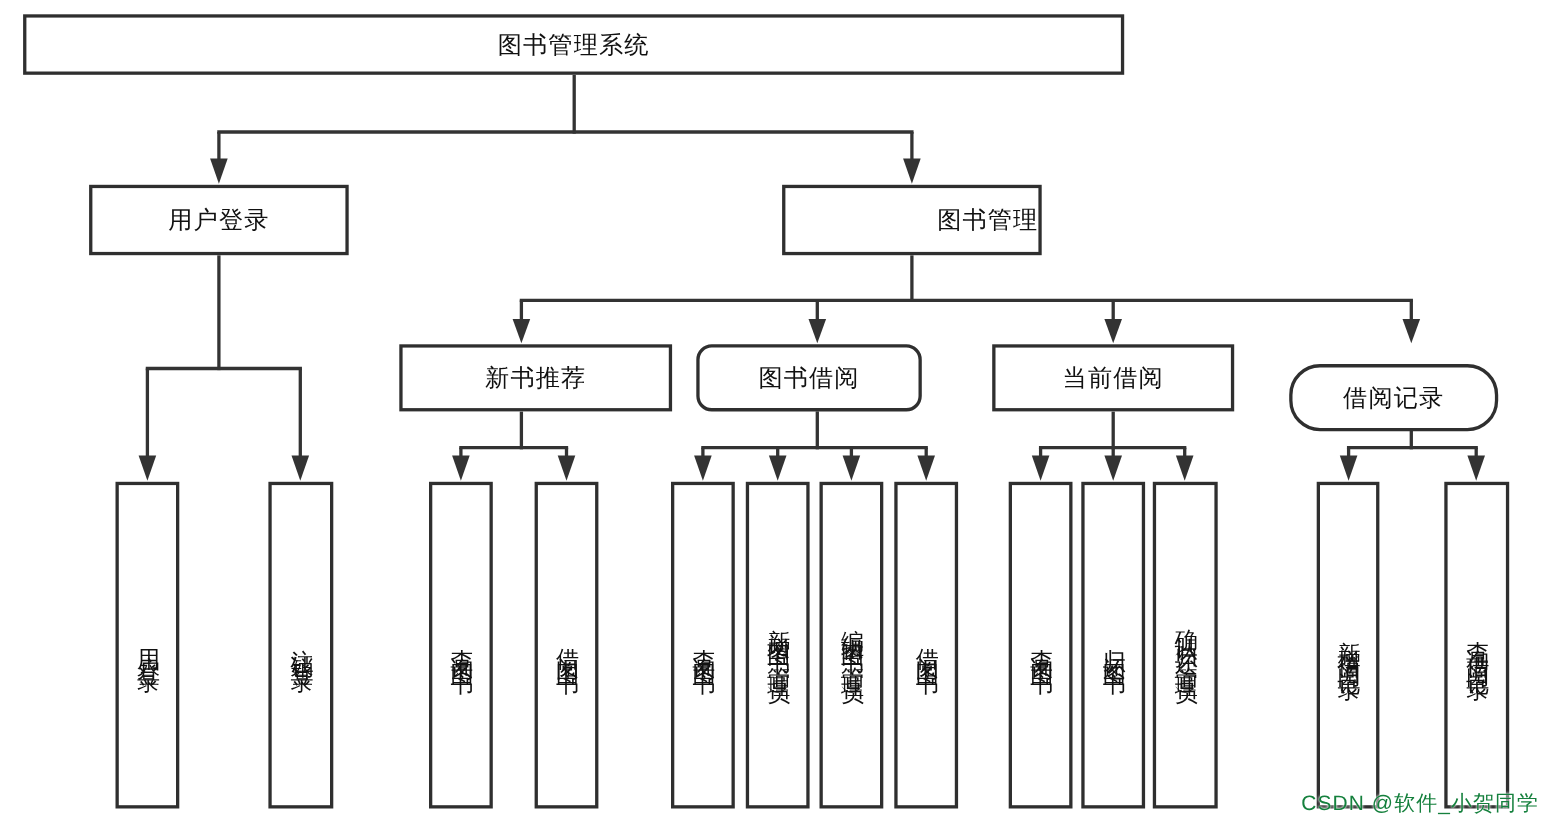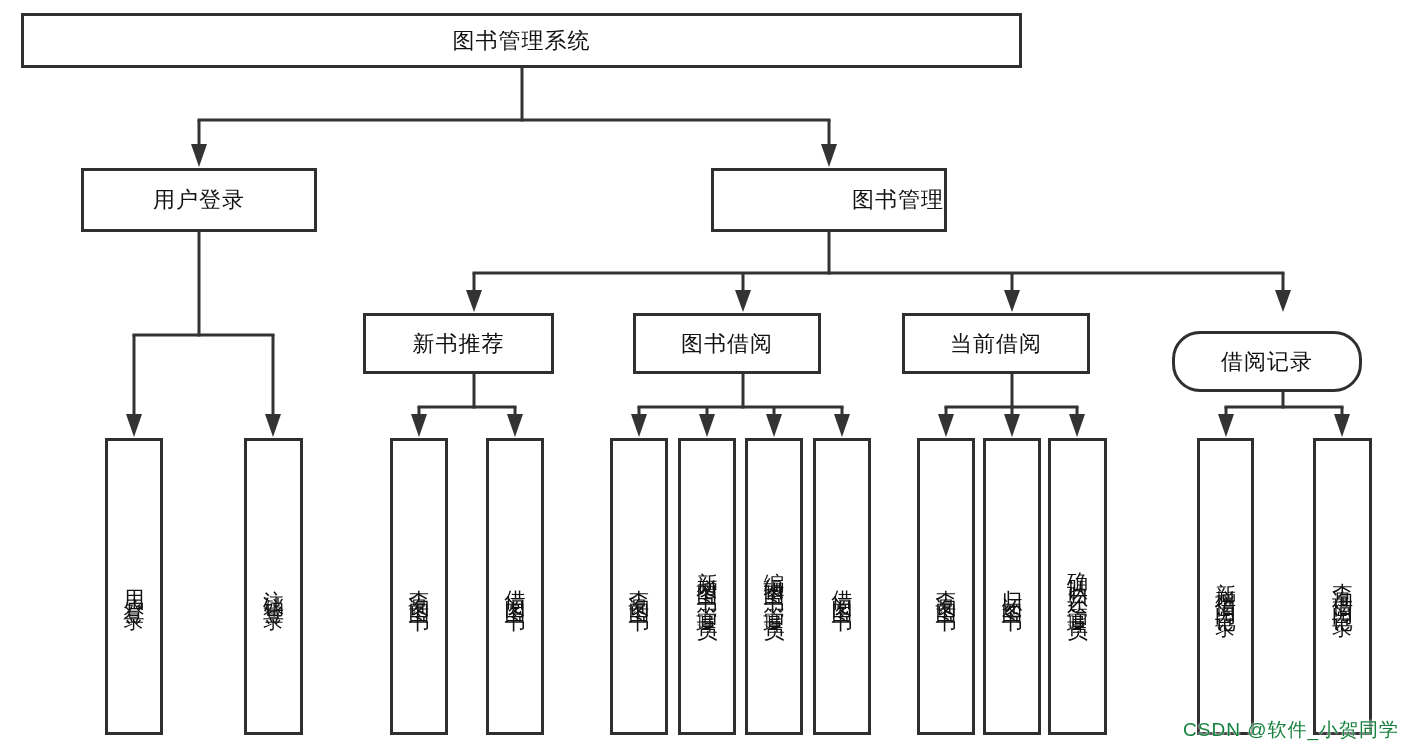--- a/index.html
+++ b/index.html
@@ -103,27 +103,27 @@
     <span>图书管理系统</span>
   </div>
 
   <div class="node" style="left:81px;top:168px;width:236px;height:64px;">
     <span>用户登录</span>
   </div>
   <div class="node" style="left:711px;top:168px;width:236px;height:64px;justify-content:flex-end;">
     <span>图书管理</span>
   </div>
 
-  <div class="node" style="left:363px;top:313px;width:191px;height:61px;">
+  <div class="node" style="left:363px;top:313px;width:248px;height:61px;">
     <span>新书推荐</span>
   </div>
-  <div class="node" style="left:633px;top:313px;width:188px;height:61px;">
+  <div class="node" style="left:633px;top:313px;width:205px;height:61px;border-radius:14px;">
     <span>图书借阅</span>
   </div>
-  <div class="node" style="left:902px;top:313px;width:188px;height:61px;">
+  <div class="node" style="left:902px;top:313px;width:220px;height:61px;">
     <span>当前借阅</span>
   </div>
   <div class="node" style="left:1172px;top:331px;width:190px;height:61px;border-radius:28px;">
     <span>借阅记录</span>
   </div>
 
   <div class="leaf" style="left:105px;top:438px;width:58px;height:297px;">
     <span>用户登录</span>
   </div>
   <div class="leaf" style="left:244px;top:438px;width:59px;height:297px;">

